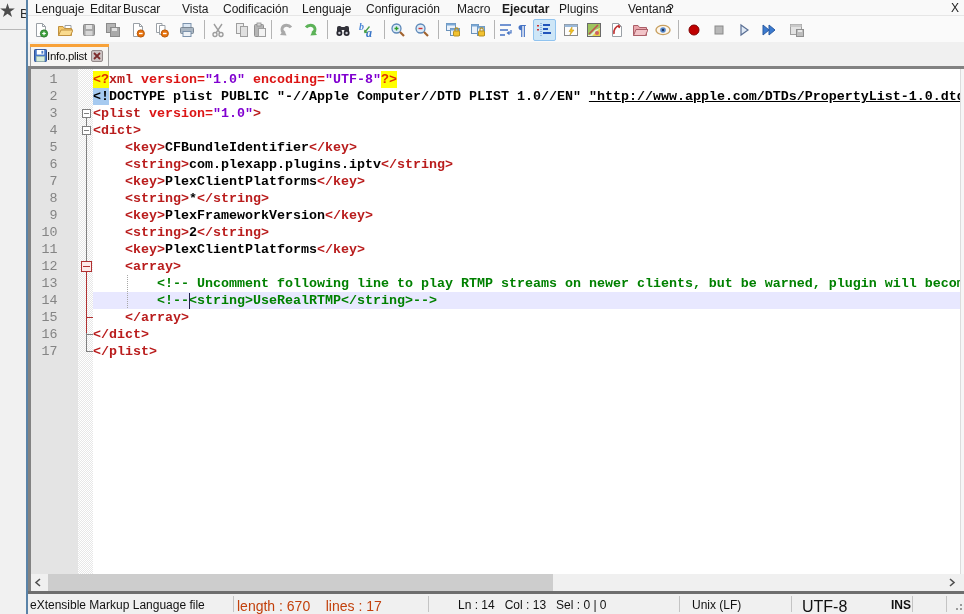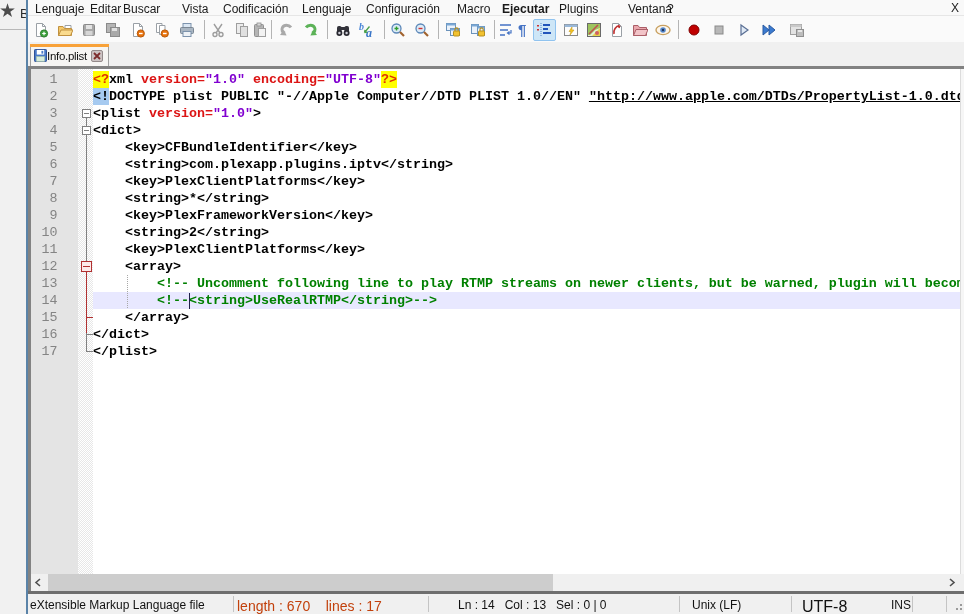--- a/index.html
+++ b/index.html
@@ -1,21 +1,21 @@
 <!DOCTYPE html>
 <html><head>
 <meta charset="utf-8">
 <style>
   * { margin:0; padding:0; box-sizing:border-box; }
   html,body { width:964px; height:614px; overflow:hidden; }
   body { position:relative; background:#f1f1f1; font-family:"Liberation Sans", sans-serif; }
   .abs { position:absolute; }
   .mono { font-family:"Liberation Mono", monospace; }
   
-  .tag { color:#000000; }
+  .tag { color:#b91c1c; }
   .attr { color:#dc1414; }
   .val { color:#8000d0; }
   .com { color:#008000; }
   .xmld { color:#e03000; }
   .sgml { color:#000; }
   .blk { color:#000; }
   pre { font: bold 13.333px "Liberation Mono", monospace; line-height:17px; }
 </style>
 </head>
 <body>
@@ -305,21 +305,21 @@
   </svg>
 
 <div class="abs" style="left:28px;top:591px;width:936px;height:3px;background:#6e6e6e;"></div>
 
 <div class="abs" style="left:28px;top:594px;width:936px;height:20px;background:#f0f0f0;font-size:12px;color:#111;"></div>
 <div class="abs" style="left:30px;top:598px;font-size:12px;color:#111;">eXtensible Markup Language file</div>
 <div class="abs" style="left:237px;top:598px;font-size:14px;color:#c2410c;">length : 670&nbsp;&nbsp;&nbsp;&nbsp;lines : 17</div>
 <div class="abs" style="left:458px;top:598px;font-size:12px;color:#111;">Ln : 14&nbsp;&nbsp;&nbsp;Col : 13&nbsp;&nbsp;&nbsp;Sel : 0 | 0</div>
 <div class="abs" style="left:692px;top:598px;font-size:12px;color:#111;">Unix (LF)</div>
 <div class="abs" style="left:802px;top:598px;font-size:16px;color:#111;">UTF-8</div>
-<div class="abs" style="left:891px;top:598px;font-size:12px;color:#111;">INS</div>
+<div class="abs" style="left:891px;top:598px;font-size:12px;color:#111;font-weight:bold;">INS</div>
 <div class="abs" style="left:233px;top:596px;width:1px;height:16px;background:#c4c4c4;"></div>
 <div class="abs" style="left:428px;top:596px;width:1px;height:16px;background:#c4c4c4;"></div>
 <div class="abs" style="left:679px;top:596px;width:1px;height:16px;background:#c4c4c4;"></div>
 <div class="abs" style="left:791px;top:596px;width:1px;height:16px;background:#c4c4c4;"></div>
 <div class="abs" style="left:912px;top:596px;width:1px;height:16px;background:#c4c4c4;"></div>
 <div class="abs" style="left:946px;top:596px;width:1px;height:16px;background:#c4c4c4;"></div>
 
 <div class="abs" style="left:956px;top:608px;width:2px;height:2px;background:#9a9a9a;"></div>
 <div class="abs" style="left:960px;top:608px;width:2px;height:2px;background:#9a9a9a;"></div>
 <div class="abs" style="left:960px;top:604px;width:2px;height:2px;background:#9a9a9a;"></div>

